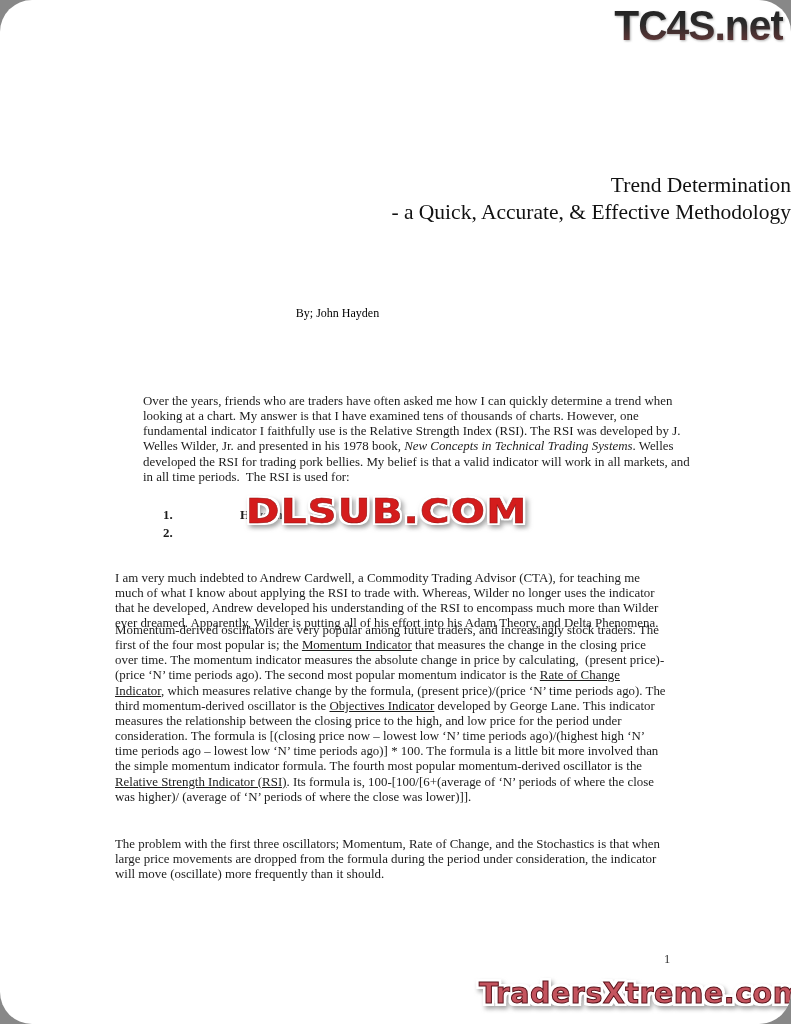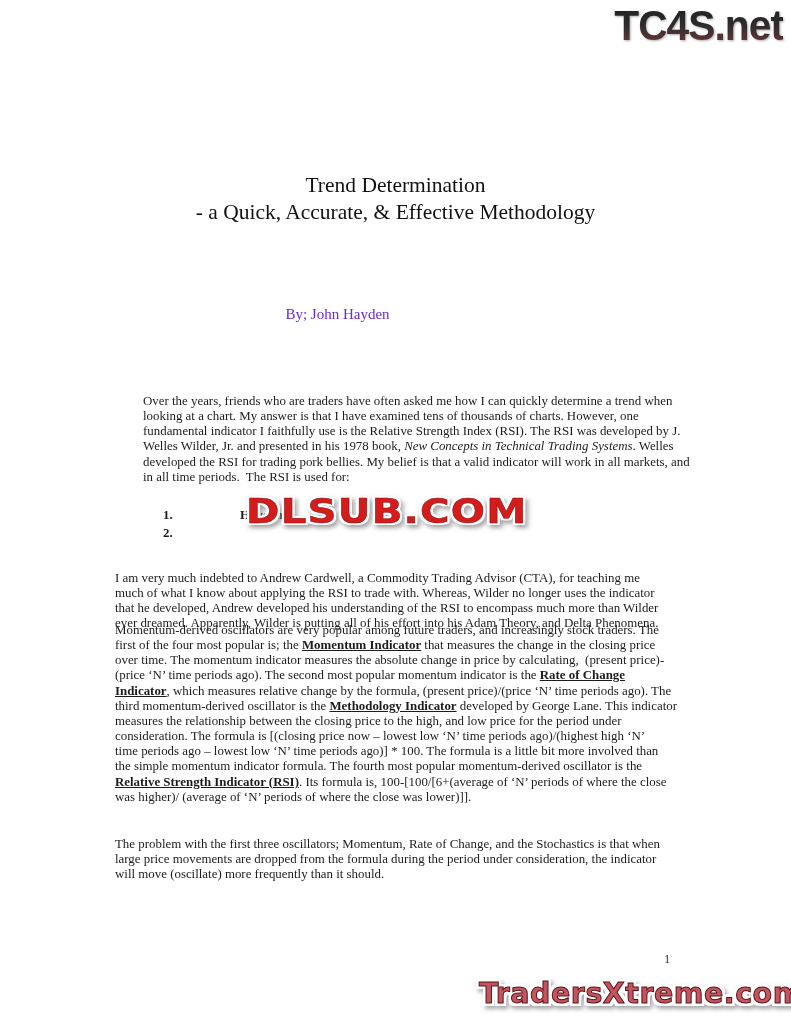--- a/index.html
+++ b/index.html
@@ -3,54 +3,55 @@
 <meta charset="utf-8">
 <style>
   html,body{margin:0;padding:0;background:#888;}
   #page{
     position:relative;
     width:791px;height:1024px;
     background:#ffffff;
     overflow:hidden;
     font-family:"Liberation Serif", serif;
     color:#1c1c1c;
+    border-radius:32px;
   }
   
   .tc4s{
     position:absolute;top:2px;right:8px;
     font-family:"Liberation Sans", sans-serif;
     font-weight:700;font-size:42px;letter-spacing:-1px;
     background:linear-gradient(to bottom,#1f1f1f 0%,#2b2b2b 45%,#5c3535 80%,#8a5050 100%);
     -webkit-background-clip:text;background-clip:text;
     color:transparent;
     filter:drop-shadow(1px 1px 1px rgba(130,130,130,0.65));
     transform:scaleX(0.97);transform-origin:right top;
   }
   
   .title{
     position:absolute;top:172px;left:0;width:791px;
-    text-align:center;font-size:21.5px;line-height:26.5px;color:#111;
+    text-align:right;font-size:21.5px;line-height:26.5px;color:#111;
   }
   .byline{
     position:absolute;top:306px;left:0;width:675px;
-    text-align:center;font-size:15px;color:#6d28d9;
+    text-align:center;font-size:12px;color:#000000;
   }
   
   .para{
     position:absolute;left:115px;width:650px;
     font-size:12.9px;line-height:15.15px;
     white-space:pre-wrap;
   }
   .p1{top:394px;margin-left:28px;}
   .p2{top:571px;}
   .p3{top:623px;}
   .p4{top:837px;}
   .p5{top:897px;}
   .r-i{font-style:italic;}
-  .r-u{text-decoration:underline;font-weight:bold;}
+  .r-u{text-decoration:underline;}
   .r-b{font-weight:bold;}
   
   .rsi-list{position:absolute;left:163px;top:506px;font-size:12.9px;}
   .rsi-row{display:flex;line-height:18px;}
   .rsi-num{width:77px;font-weight:bold;}
   .rsi-label{white-space:pre;}
   
   .dlsub{
     position:absolute;left:246px;top:492px;
     font-family:"DejaVu Sans", sans-serif;
@@ -118,21 +119,21 @@
   <div class="para p2"><span>I am very much indebted to Andrew Cardwell, a Commodity Trading Advisor (CTA), for teaching me
 much of what I know about applying the RSI to trade with. Whereas, Wilder no longer uses the indicator
 that he developed, Andrew developed his understanding of the RSI to encompass much more than Wilder
 ever dreamed. Apparently, Wilder is putting all of his effort into his Adam Theory, and Delta Phenomena.</span></div>
 
   <div class="para p3"><span>Momentum-derived oscillators are very popular among future traders, and increasingly stock traders. The
 first of the four most popular is; the </span><span class="r-u">Momentum Indicator</span><span> that measures the change in the closing price
 over time. The momentum indicator measures the absolute change in price by calculating,  (present price)-
 (price ‘N’ time periods ago). The second most popular momentum indicator is the </span><span class="r-u">Rate of Change
 Indicator</span><span>, which measures relative change by the formula, (present price)/(price ‘N’ time periods ago). The
-third momentum-derived oscillator is the </span><span class="r-u">Methodology Indicator</span><span> developed by George Lane. This indicator
+third momentum-derived oscillator is the </span><span class="r-u">Objectives Indicator</span><span> developed by George Lane. This indicator
 measures the relationship between the closing price to the high, and low price for the period under
 consideration. The formula is [(closing price now – lowest low ‘N’ time periods ago)/(highest high ‘N’
 time periods ago – lowest low ‘N’ time periods ago)] * 100. The formula is a little bit more involved than
 the simple momentum indicator formula. The fourth most popular momentum-derived oscillator is the
 </span><span class="r-u">Relative Strength Indicator (RSI)</span><span>. Its formula is, 100-[100/[6+(average of ‘N’ periods of where the close
 was higher)/ (average of ‘N’ periods of where the close was lower)]].</span></div>
 
   <div class="para p4"><span>The problem with the first three oscillators; Momentum, Rate of Change, and the Stochastics is that when
 large price movements are dropped from the formula during the period under consideration, the indicator
 will move (oscillate) more frequently than it should.</span></div>

